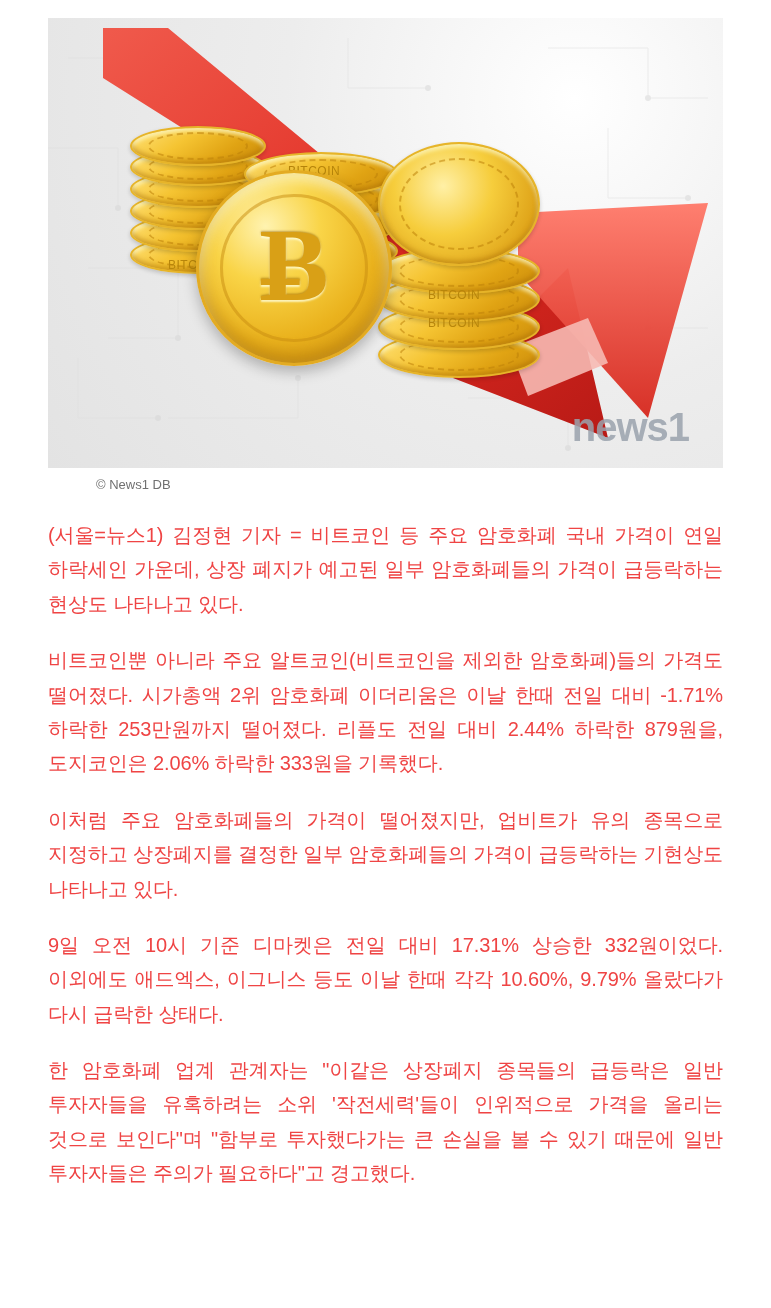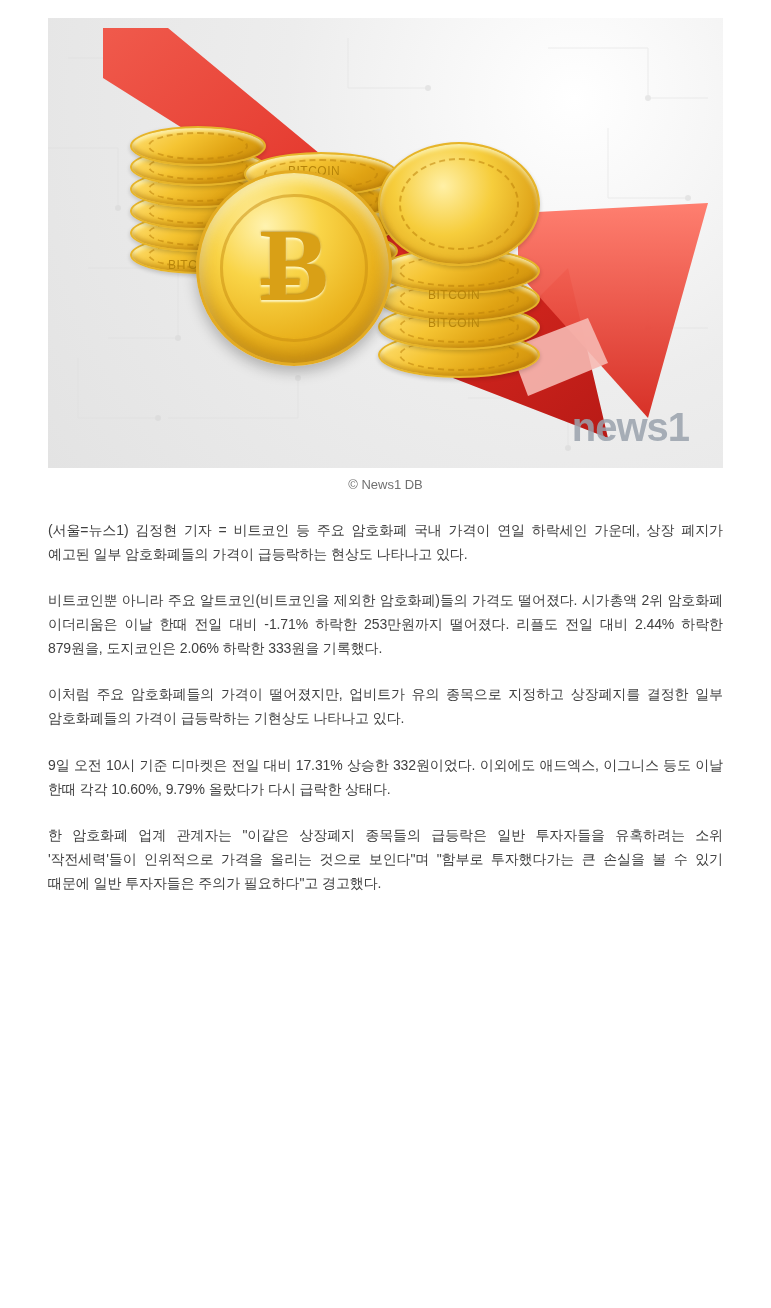--- a/index.html
+++ b/index.html
@@ -109,33 +109,32 @@
     opacity: .85;
   }
   .watermark .num {
     font-size: 40px;
   }
   .caption {
     padding: 9px 48px 0 48px;
     font-size: 13px;
     color: #707070;
     font-family: "Liberation Sans", sans-serif;
-    text-align: center;
   }
 
   
   .article {
     padding: 26px 48px 34px 48px;
     box-sizing: border-box;
   }
   .article p {
     margin: 0 0 22px 0;
-    font-size: 14px;
+    font-size: 20px;
     line-height: 1.72;
-    color: #404040;
+    color: #ef4444;
     text-align: justify;
     word-break: keep-all;
     letter-spacing: -0.1px;
   }
   .article p:last-child { margin-bottom: 0; }
 </style>
 </head>
 <body>
 
 <div class="page">

